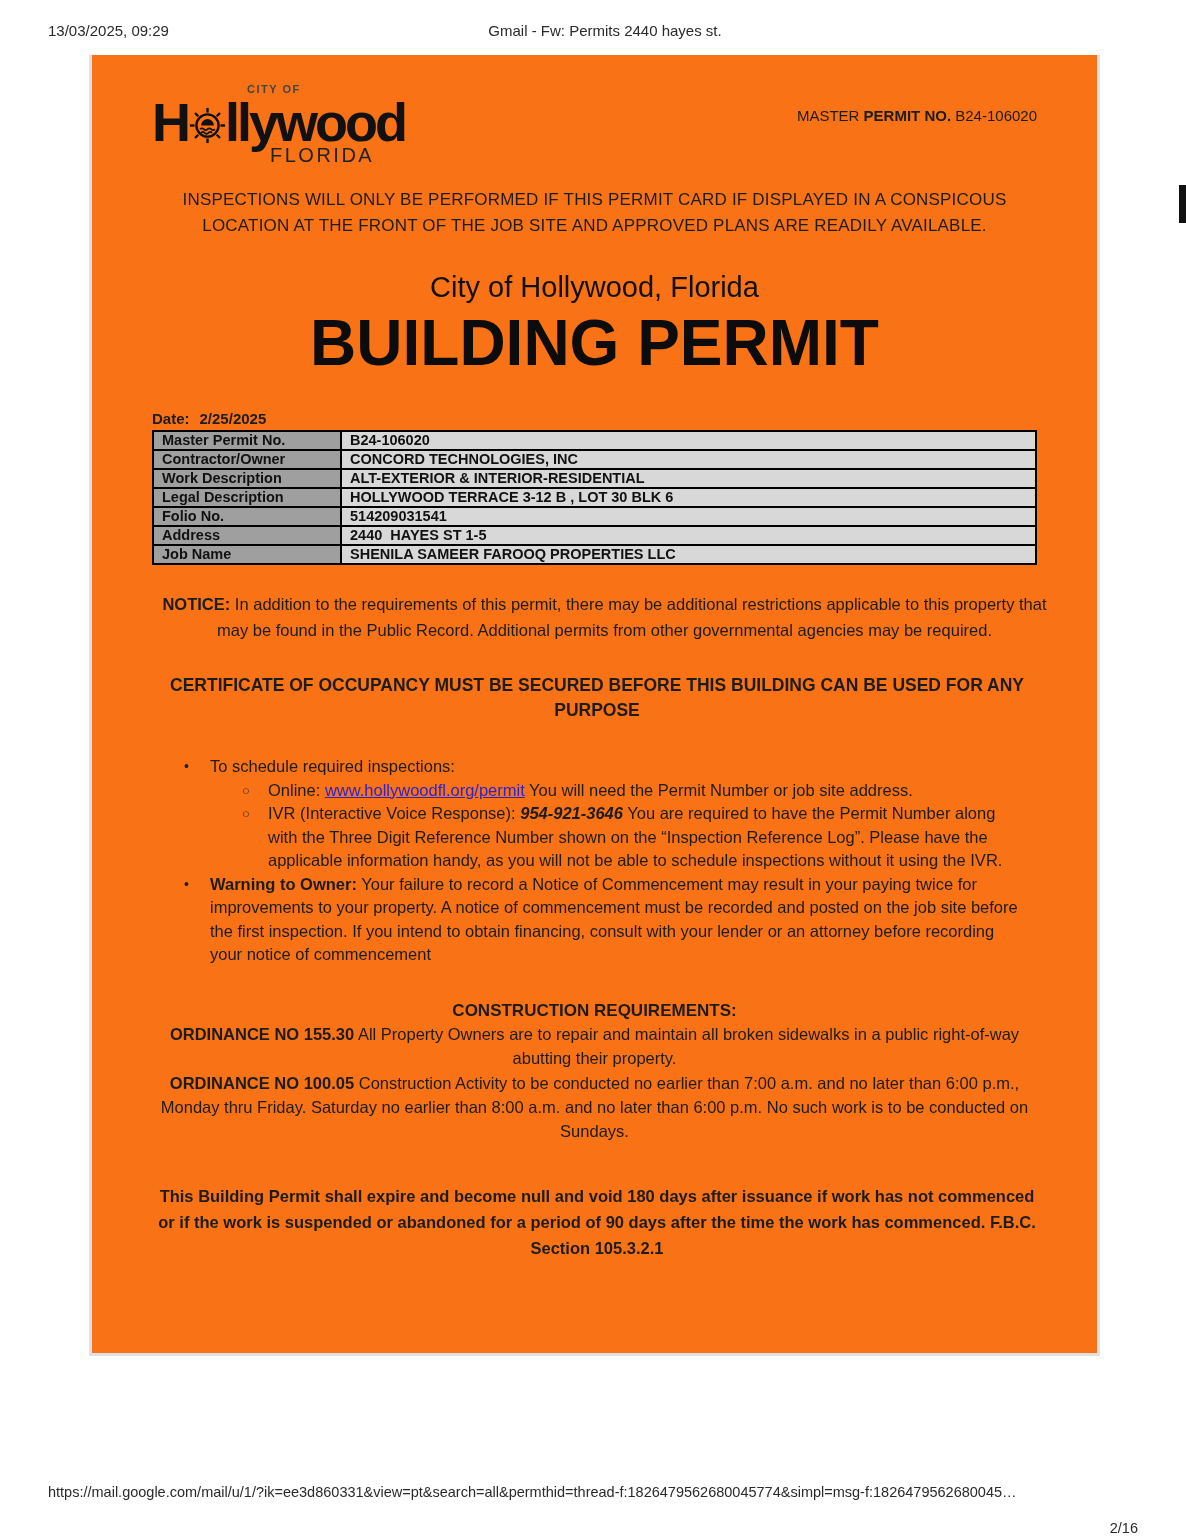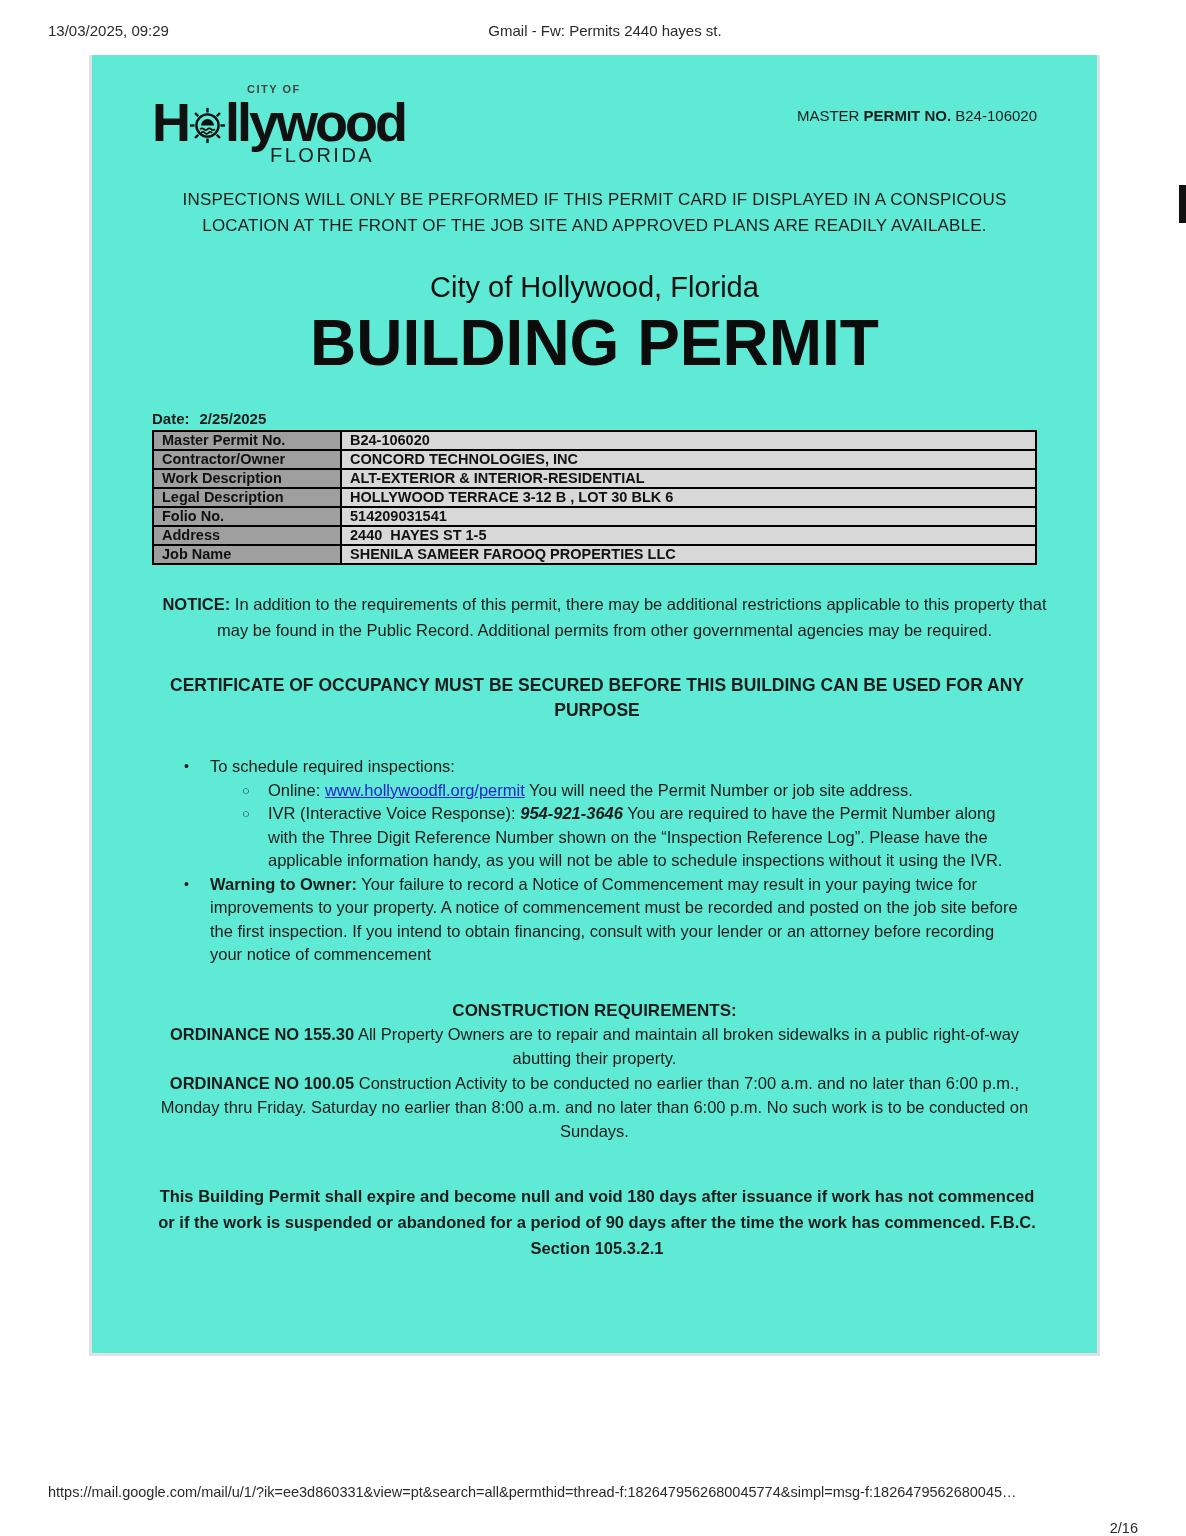--- a/index.html
+++ b/index.html
@@ -9,21 +9,21 @@
   
   .print-header { position:absolute; top:22px; left:0; width:100%; font-size:15px; color:#2a2a2a; }
   .ph-time { position:absolute; left:48px; top:0; }
   .ph-title { position:absolute; left:12px; top:0; width:100%; text-align:center; }
   .print-footer { position:absolute; top:1484px; left:0; width:100%; font-size:14.5px; color:#2a2a2a; }
   .pf-url { position:absolute; left:48px; top:0; max-width:1000px; white-space:nowrap; }
   .pf-page { position:absolute; right:48px; top:0;margin-top:36px; }
   .scroll-mark { position:absolute; right:0; top:185px; width:7px; height:38px; background:#111; }
 
   
-  .page { position:absolute; left:89px; top:55px; width:1011px; height:1301px; background:#5eead4;
+  .page { position:absolute; left:89px; top:55px; width:1011px; height:1301px; background:#f97316;
           border-left:3px solid #e0e1e7; border-right:3px solid #e0e1e7; border-bottom:3px solid #e0e1e7; }
   .content { padding:28px 60px 0 60px; }
 
   
   .header-row { display:flex; justify-content:space-between; align-items:flex-start; }
   .logo { position:relative; width:250px; height:84px; }
   .logo-cityof { position:absolute; top:0; left:95px; font-size:11px; font-weight:bold; letter-spacing:1.5px; color:#444; }
   .logo-main { position:absolute; top:8px; left:0; font-size:54px; font-weight:bold; letter-spacing:-3px; color:#111;
                display:flex; align-items:center; }
   .logo-sun { width:37px; height:37px; margin:6px -1px 0 1px; }

